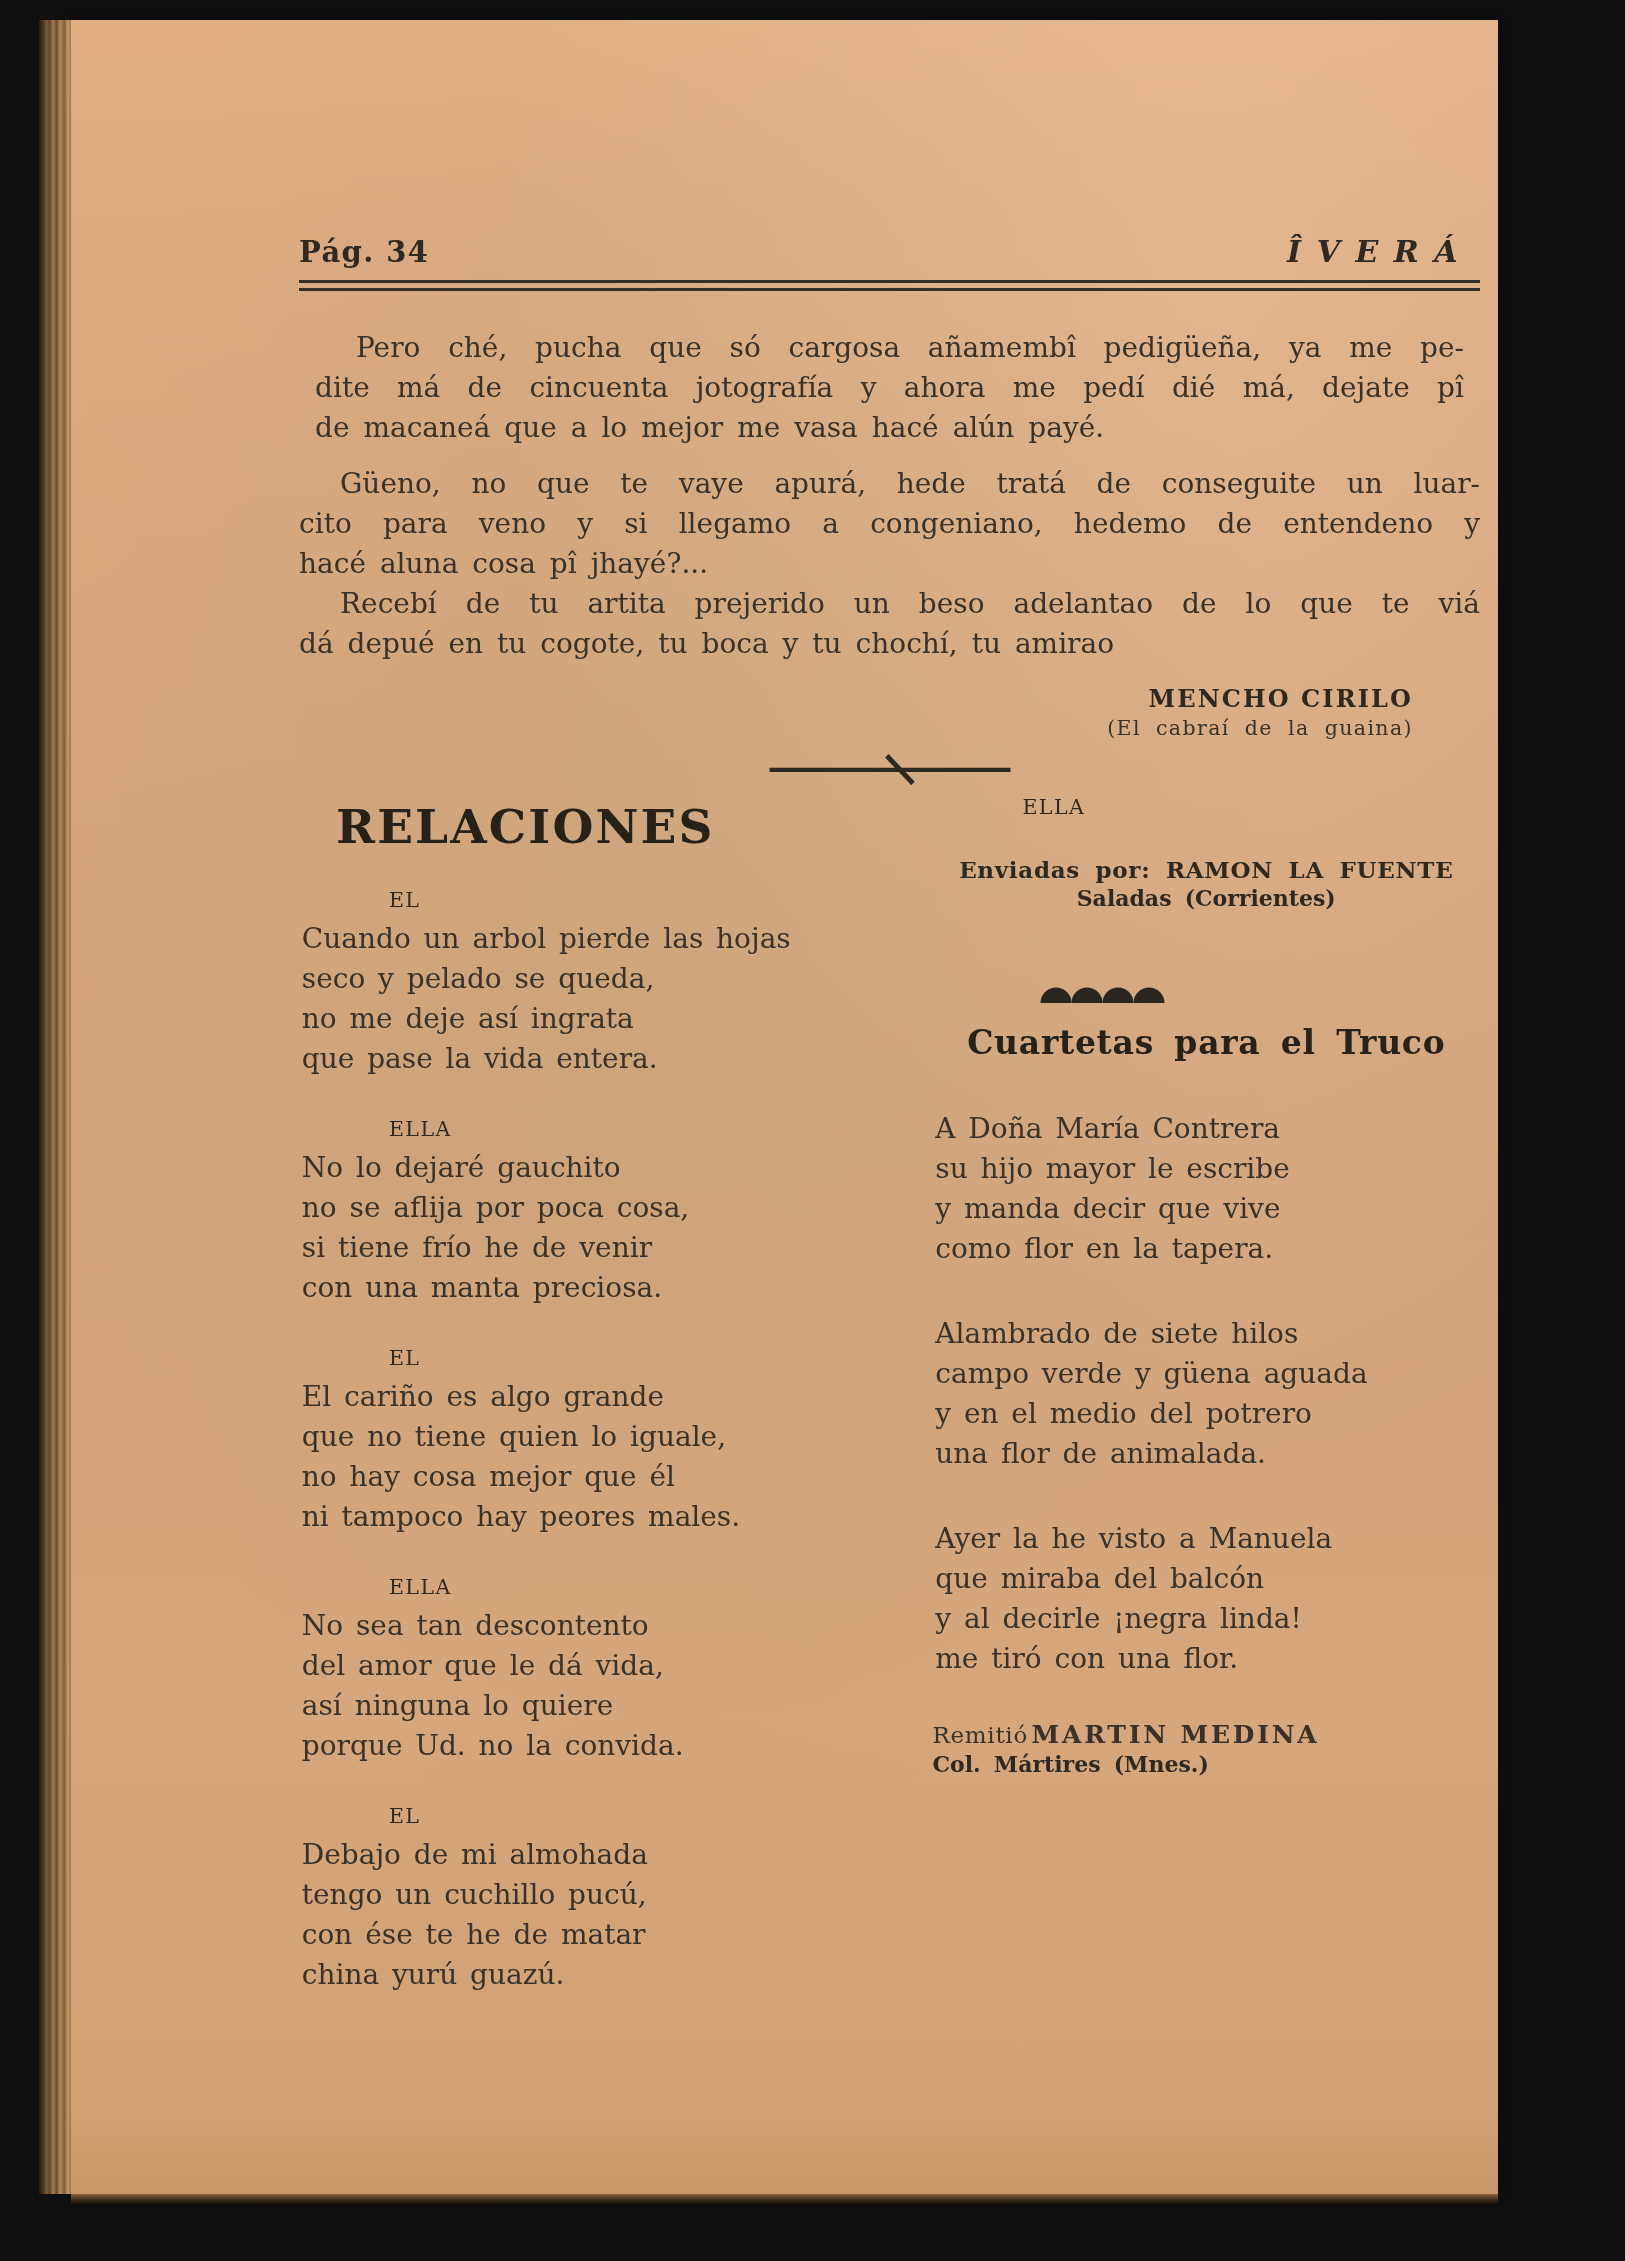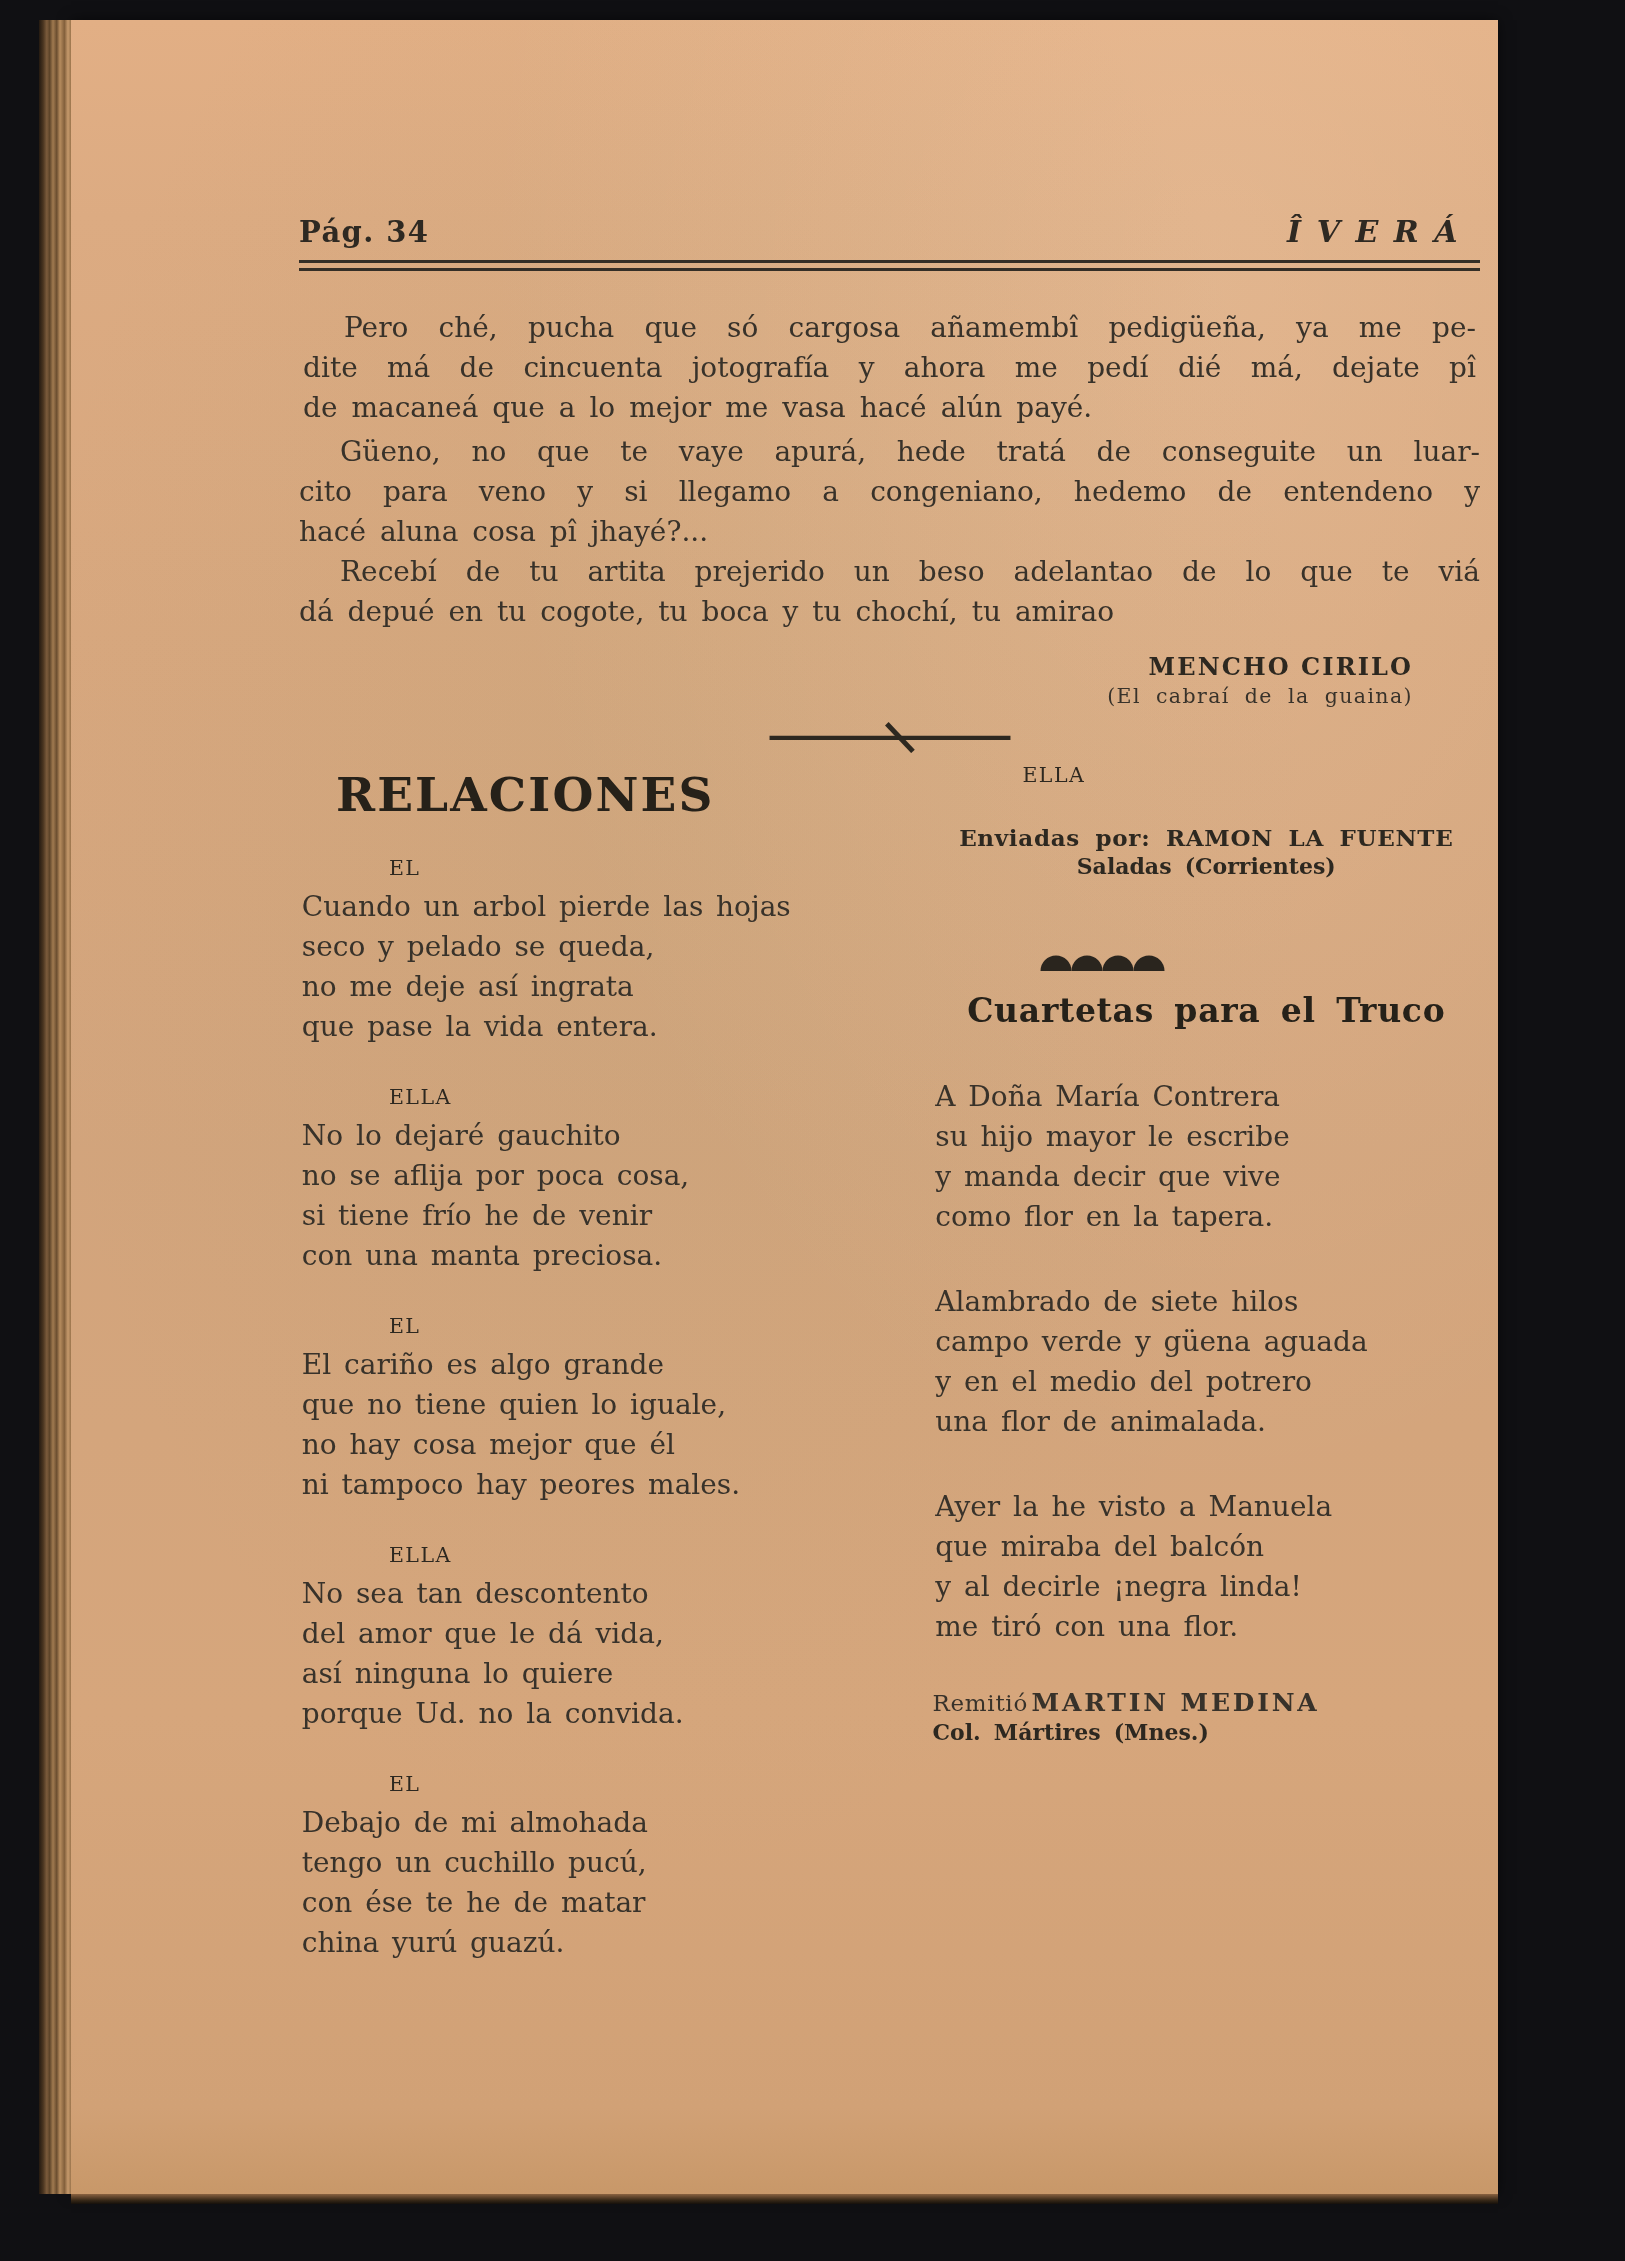--- a/index.html
+++ b/index.html
@@ -40,21 +40,21 @@
         #9c7149 12.7px,#caa073 15.5px,#7d5736 18.4px,#b78c5e 21px,
         #8d6440 24px,#c2966a 27.6px,#6f4c2e 31px,#a97f54 35px,
         #5d3f25 40px,#93693f 45px,#3a2715 51px,#1c120a 57px);
   }
   .edge-bottom{
     position:absolute;left:0;bottom:-10px;width:100%;height:10px;
     background:linear-gradient(180deg,#8a6240,#3a2a18 60%,#15100a);
   }
   
   .content{
-    position:absolute;left:228px;top:194px;width:1181px;
+    position:absolute;left:228px;top:214px;width:1181px;
     color:#38322a;
   }
   .header-row{
     display:flex;justify-content:space-between;align-items:baseline;
   }
   .page-num{
     font-size:29px;font-weight:bold;letter-spacing:1.4px;color:#2e2922;
   }
   .journal{
     font-size:30px;font-weight:bold;font-style:italic;
@@ -122,21 +122,21 @@
 
   <div class="content">
 
     <div class="header-row">
       <span class="page-num">Pág. 34</span>
       <span class="journal">ÎVERÁ</span>
     </div>
     <div class="rule"></div>
 
     <div class="intro">
-      <p style="margin:4px">
+      <p style="margin:16px">
         <span class="jl first">Pero ché, pucha que só cargosa añamembî pedigüeña, ya me pe-</span>
         <span class="jl">dite má de cincuenta jotografía y ahora me pedí dié má, dejate pî</span>
         <span class="jl last">de macaneá que a lo mejor me vasa hacé alún payé.</span>
       </p>
       <p style="margin:0">
         <span class="jl first">Güeno, no que te vaye apurá, hede tratá de conseguite un luar-</span>
         <span class="jl">cito para veno y si llegamo a congeniano, hedemo de entendeno y</span>
         <span class="jl last">hacé aluna cosa pî jhayé?...</span>
       </p>
       <p style="margin:0">

